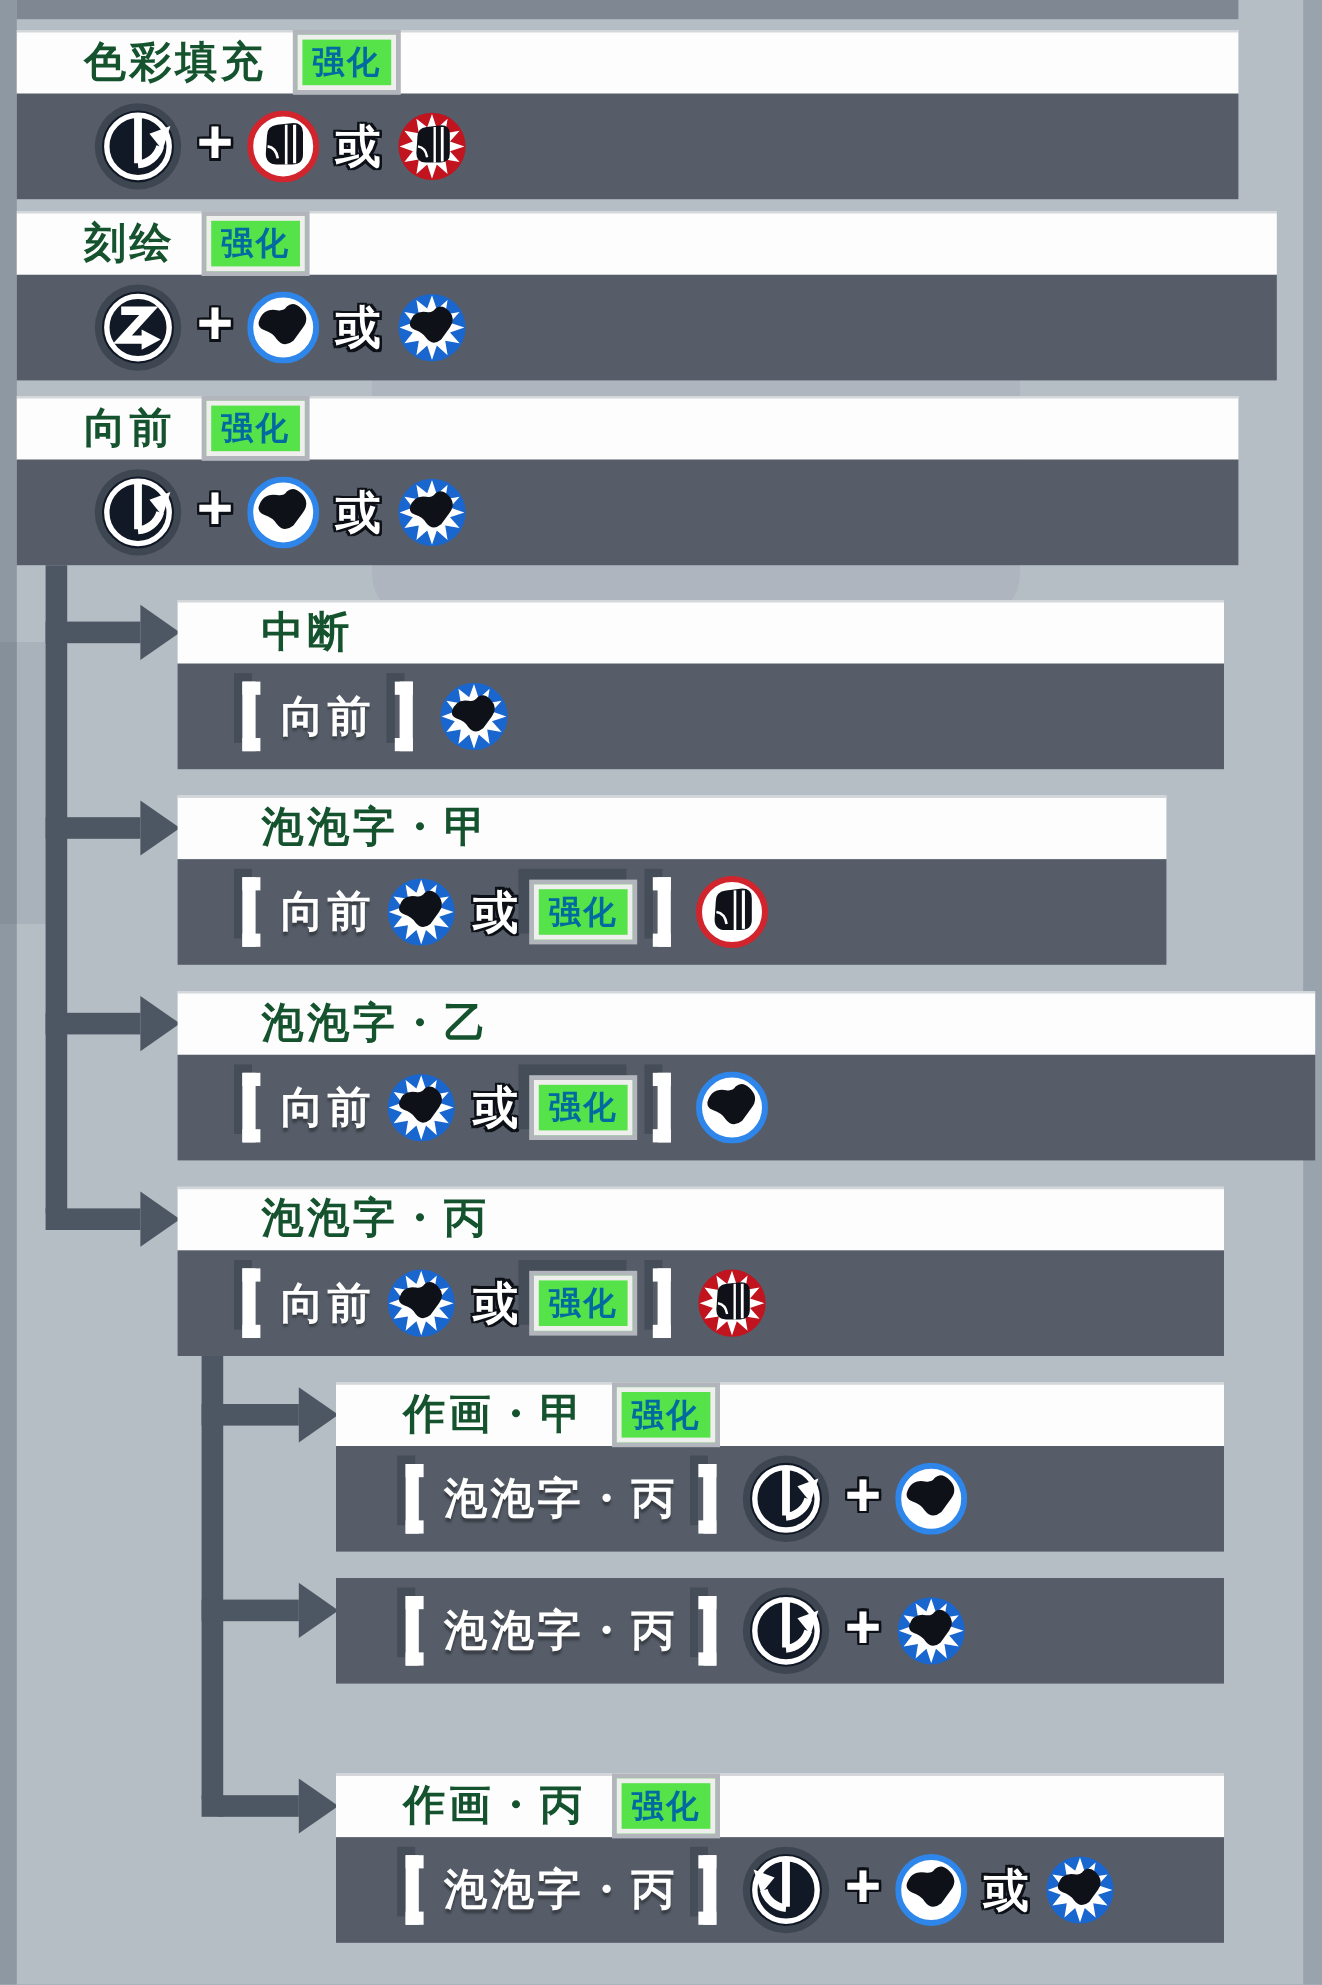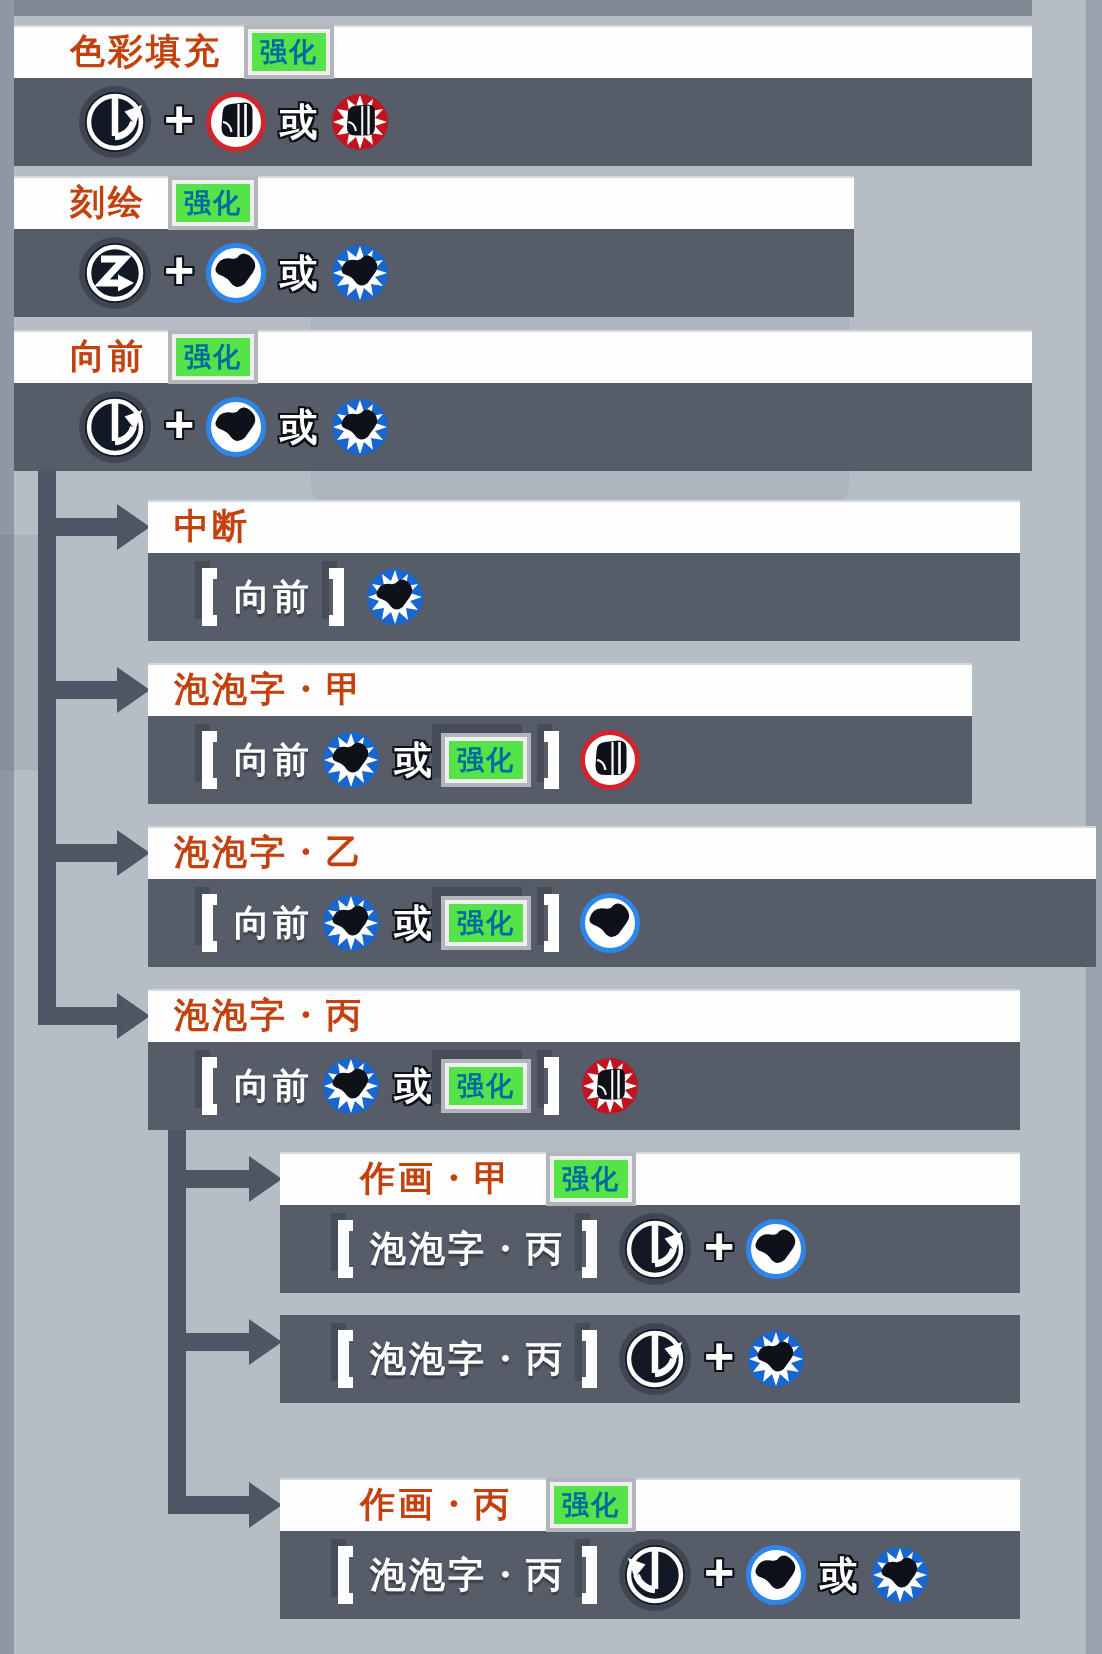--- a/index.html
+++ b/index.html
@@ -11,23 +11,23 @@
   .bg-strip{position:absolute;top:0;height:100%;}
   .bg-strip.left{left:0;width:14px;background:#8e98a2;}
   .bg-strip.right{left:1086px;width:16px;background:#99a3ad;}
   .bg-top-sliver{position:absolute;left:14px;top:0;width:1018px;height:16px;background:#7f8792;}
   .bg-shade{position:absolute;left:310px;top:225px;width:540px;height:290px;background:rgba(60,70,84,.06);border-radius:36px;}
   .bg-shade2{position:absolute;left:0;top:535px;width:52px;height:235px;background:rgba(40,50,60,.08);}
 
   .section{position:absolute;}
   .title-bar{height:53px;background:var(--title-bg,#fdfdfe);display:flex;align-items:center;box-shadow:inset 0 2px 0 rgba(160,168,176,.45);}
   .lvl0 .title-bar{padding-left:56px;}
-  .lvl1 .title-bar{padding-left:26px;}
-  .lvl2 .title-bar{padding-left:80px;gap:12px;}
-  .title-text{font-size:35px;font-weight:bold;color:#c2410c;letter-spacing:3px;white-space:nowrap;}
+  .lvl1 .title-bar{padding-left:70px;}
+  .lvl2 .title-bar{padding-left:56px;}
+  .title-text{font-size:35px;font-weight:bold;color:#14532d;letter-spacing:3px;white-space:nowrap;}
   .input-bar{height:88px;background:var(--row-dark,#565d68);display:flex;align-items:center;gap:9px;}
   .lvl0 .input-bar{padding-left:64px;}
   .lvl1 .input-bar{padding-left:54px;}
   .lvl2 .input-bar{padding-left:58px;}
 
   .badge{
     display:inline-block;background:var(--badge-green,#55e349);color:#0369a1;
     font-weight:bold;font-size:27px;line-height:1;padding:6px 8px 5px;
     border:4px solid #efefed;letter-spacing:2px;white-space:nowrap;
   }
@@ -117,21 +117,21 @@
             <g transform="translate(30,30) scale(0.9) translate(-30,-30)">
               <path d="M16.5 21 Q16.5 13 25 12 L38.5 10.5 Q46.5 10.5 46.5 18.5 L46.5 36.5 Q46.5 45 37.5 45 L24.5 45 Q15.5 45 15.5 36 Z" fill="#0e1118"></path>
               <path d="M39.5 12 L39.5 44" stroke="#fff" stroke-width="2.6" fill="none"></path>
               <path d="M32.5 12 L32.5 45" stroke="#fff" stroke-width="2.2" fill="none"></path>
               <path d="M17 30 Q24 31 25.5 40" stroke="#fff" stroke-width="2.2" fill="none"></path>
             </g>
           </svg>
         </span>
       </div>
     </div>
-    <div class="section lvl0" style="left: 14px; top: 176px; width: 840px;">
+    <div class="section lvl0" style="left: 14px; top: 176px; width: 1050px;">
       <div class="title-bar">
         <span class="title-text">刻绘</span>
         <span class="badge title-badge">强化</span>
       </div>
       <div class="input-bar">
         <span class="tok icon">
           <svg width="74" height="74" viewBox="0 0 74 74">
             <circle cx="37" cy="37" r="36" fill="#3e4652"></circle>
             <circle cx="37" cy="37" r="30" fill="#121926"></circle>
             <circle cx="37" cy="37" r="26" fill="none" stroke="#fff" stroke-width="4.5"></circle>

